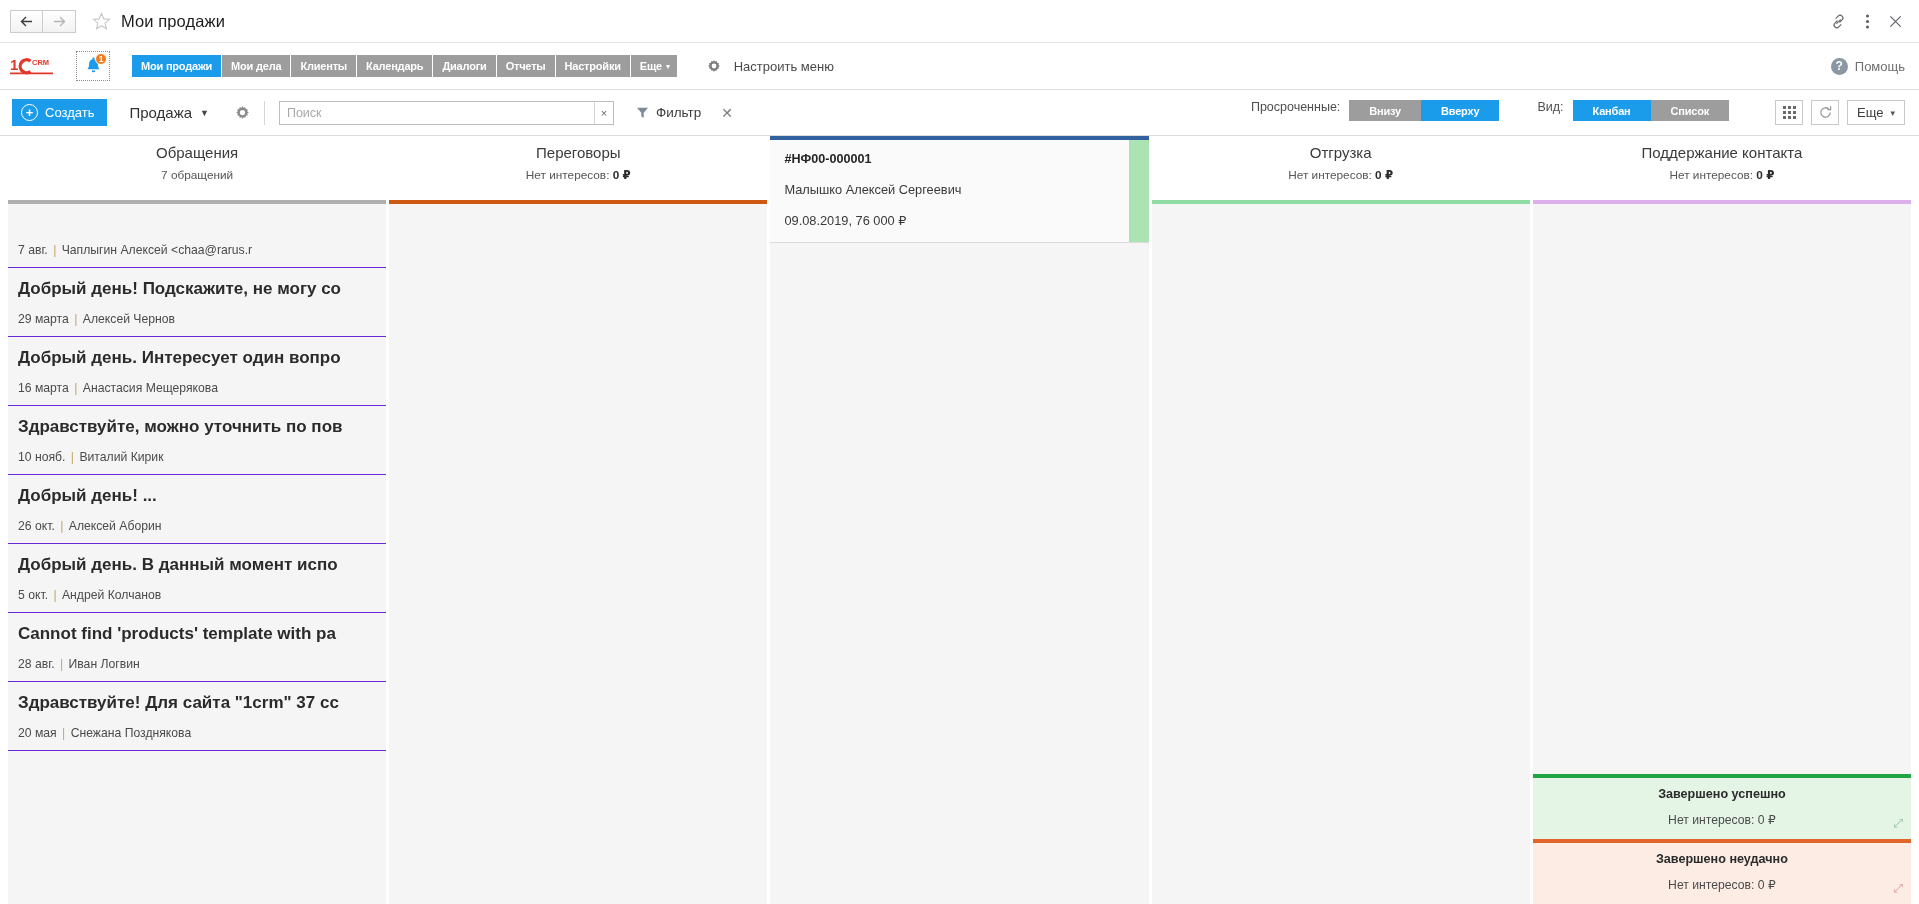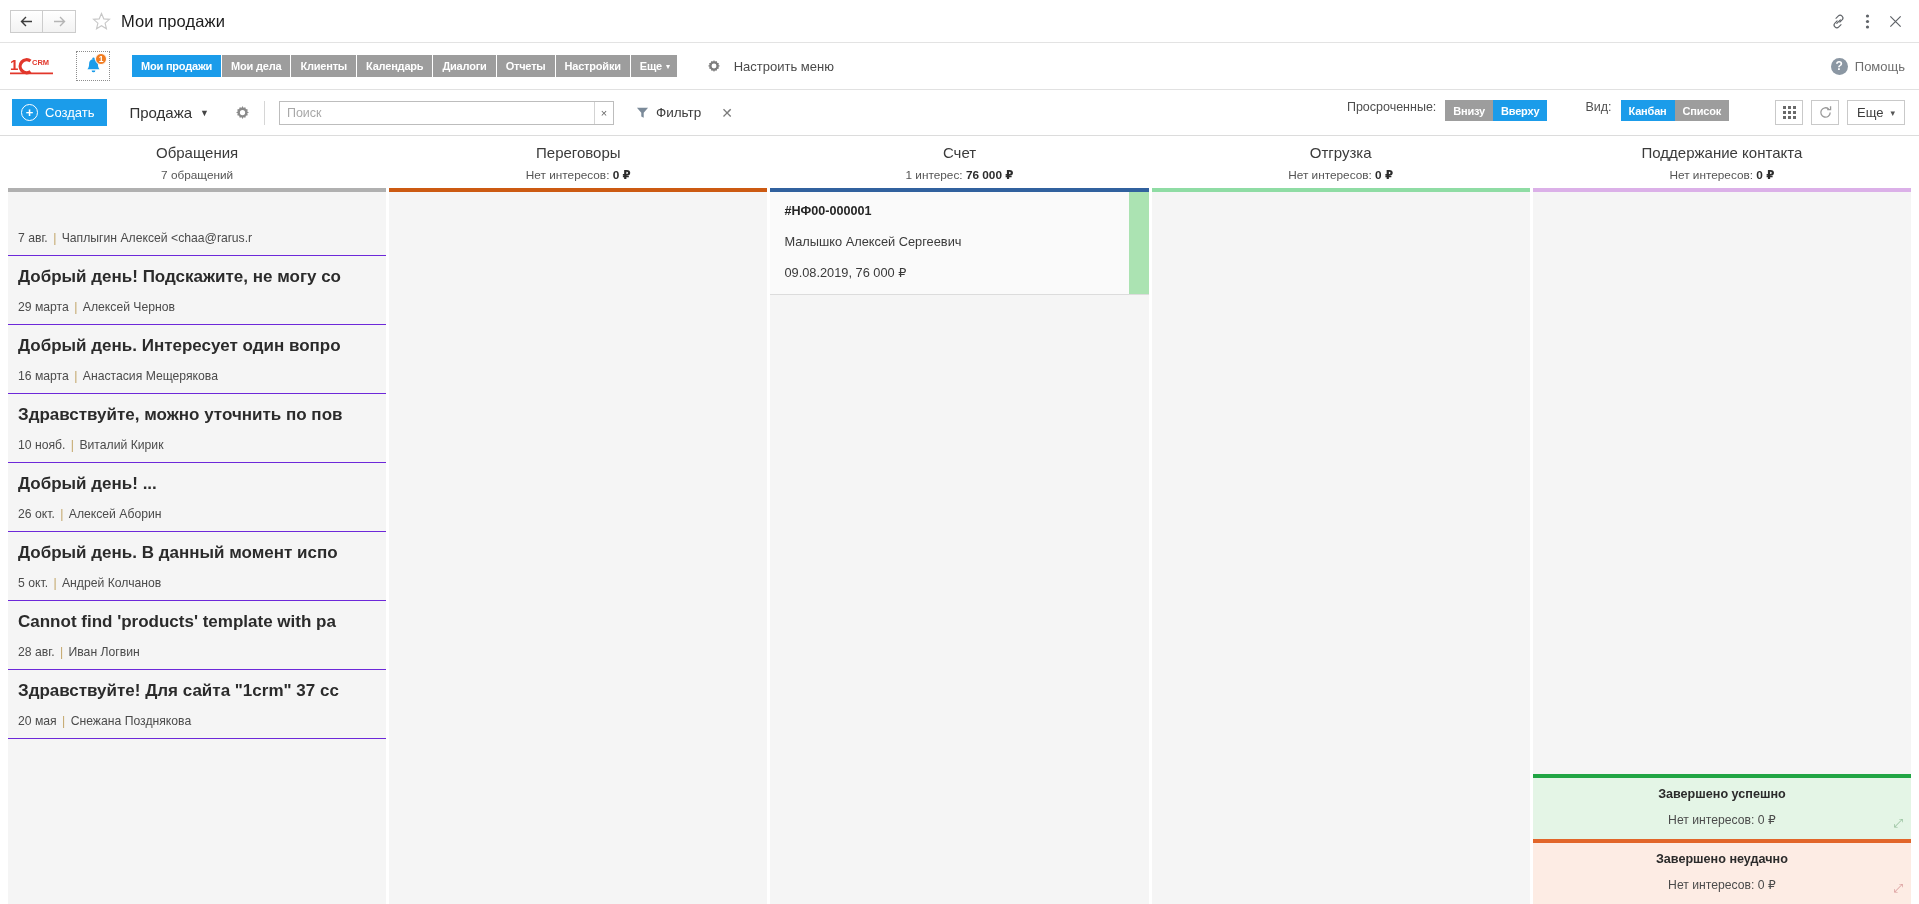--- a/index.html
+++ b/index.html
@@ -147,21 +147,21 @@
   .filter-btn {
     margin-left: 22px;
     display: flex; align-items: center; gap: 7px;
     font-size: 13.5px; color: #3c3c3c; cursor: pointer;
   }
   .filter-clear { margin-left: 20px; color: #7b7b7b; font-size: 14px; cursor: pointer; }
   .toolbar-right { margin-left: auto; display: flex; align-items: flex-start; }
   .tb-label { font-size: 12.5px; color: #4f4f4f; margin-right: 9px; }
   .seg { display: flex; }
   .seg-btn {
-    height: 21px; min-width: 47px; padding: 0 8px;
+    height: 21px; min-width: 47px; padding: 0 20px;
     background: #9d9d9d; color: #fff;
     font-size: 11px; font-weight: bold;
     display: flex; align-items: center; justify-content: center;
     cursor: pointer; letter-spacing: -.2px;
   }
   .seg-btn.active { background: #1b9cea; }
   .group-gap { margin-left: 38px; display: flex; align-items: center; }
   .icon-btn {
     width: 28px; height: 25px;
     border: 1px solid #c9c9c9; background: #fff;
@@ -180,21 +180,21 @@
   
   .board {
     display: flex;
     height: calc(904px - 43px - 47px - 46px);
     background: #fff;
     padding: 0 8px;
     gap: 3px;
     overflow: hidden;
   }
   .column { flex: 1 1 0; display: flex; flex-direction: column; min-width: 0; position: relative; }
-  .col-head { padding: 8px 4px 6px; text-align: center; }
+  .col-head { padding: 8px 4px 18px; text-align: center; }
   .col-title { font-size: 15px; color: #3b3b3b; white-space: nowrap; overflow: hidden; text-overflow: ellipsis; }
   .col-sub { font-size: 11.8px; color: #555; margin-top: 7px; }
   .col-sub b { font-weight: bold; color: #2c2c2c; }
   .col-accent { height: 4px; width: 100%; }
   .col-body {
     flex: 1;
     background: #f5f5f5;
     overflow: hidden;
     position: relative;
     display: flex; flex-direction: column;
@@ -502,27 +502,20 @@
       <div class="col-sub">
         <span>Нет интересов:</span>
         <b>0 ₽</b>
       </div>
     </div>
     <div class="col-accent" style="background:#cc5a12"></div>
     <div class="col-body"></div>
   </div>
 
   <div class="column">
-    <div class="col-head">
-      <div class="col-title">Счет</div>
-      <div class="col-sub">
-        <span>1 интерес:</span>
-        <b>76 000 ₽</b>
-      </div>
-    </div>
     <div class="col-accent" style="background:#31619e"></div>
     <div class="col-body">
       <div class="deal-card">
         <div class="deal-strip"></div>
         <div class="deal-num">#НФ00-000001</div>
         <div class="deal-client">Малышко Алексей Сергеевич</div>
         <div class="deal-sum">09.08.2019, 76 000 ₽</div>
       </div>
     </div>
   </div>

